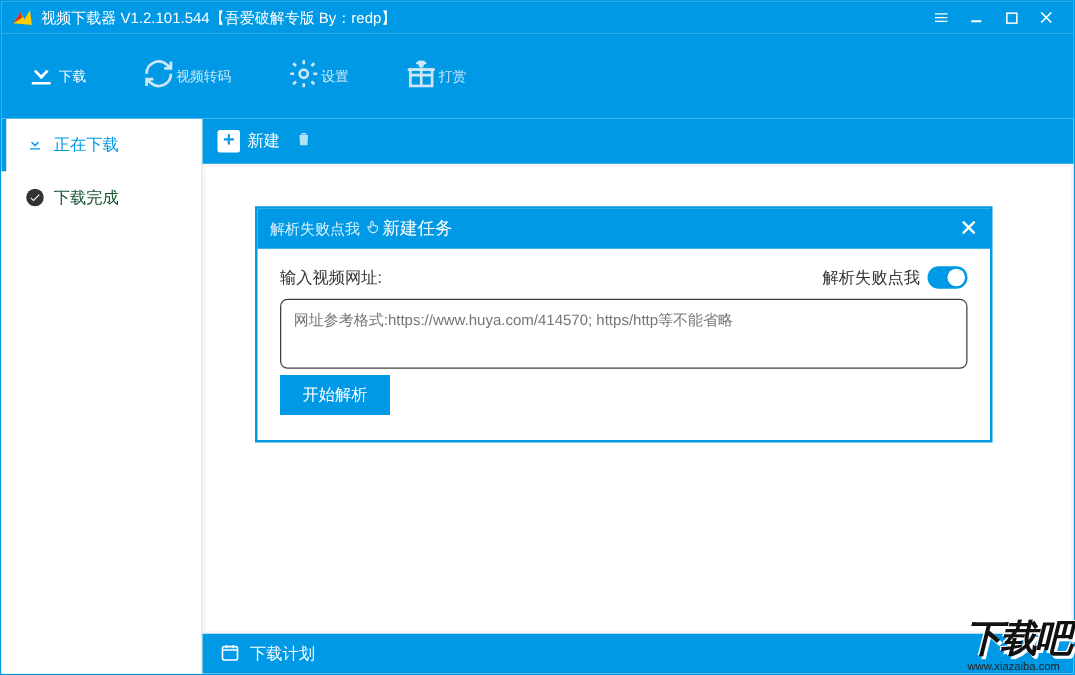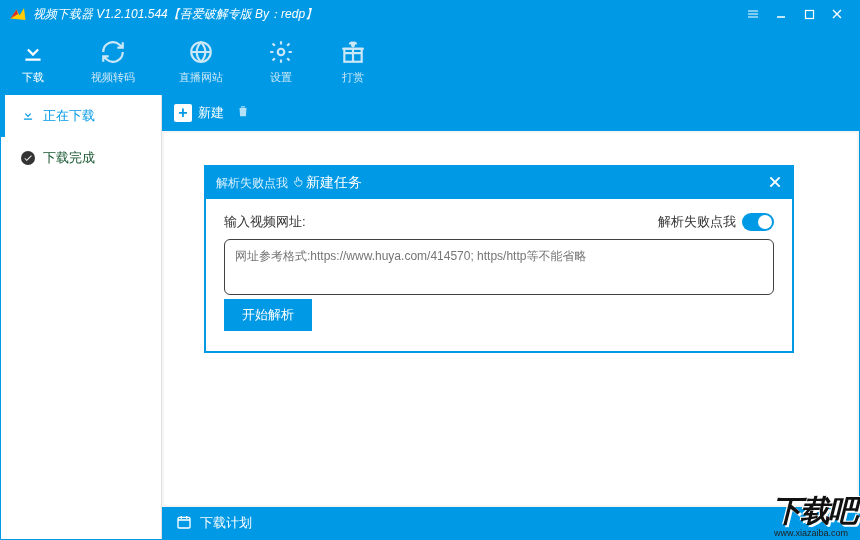--- a/index.html
+++ b/index.html
@@ -1,25 +1,25 @@
 <!DOCTYPE html>
 <html><head>
 <meta charset="utf-8">
 <style>
 * { margin: 0; padding: 0; box-sizing: border-box; font-family: "Microsoft YaHei", sans-serif; }
 body { background: #f0f0f0; width: 860px; height: 540px; overflow: hidden; position: relative; }
 .app { width: 860px; height: 540px; background: #fff; display: flex; flex-direction: column; border: 1px solid #0099e5; }
 
-.titlebar { height: 26px; background: #0099e5; display: flex; align-items: center; padding: 0 8px; color: #fff; font-size: 12px; font-style: italic; }
+.titlebar { height: 26px; background: #0099e5; display: flex; align-items: center; padding: 0 8px; color: #fff; font-size: 12px; }
 .titlebar .logo { width: 18px; height: 18px; margin-right: 6px; }
 .titlebar .spacer { flex: 1; }
 .titlebar .win-btn { width: 28px; height: 26px; display: flex; align-items: center; justify-content: center; cursor: pointer; }
 
 .toolbar { height: 68px; background: #0099e5; display: flex; align-items: center; padding: 0 10px; gap: 28px; }
-.tool-item { display: flex; flex-direction: column; align-items: center; color: #cce8f7; font-size: 11px; cursor: pointer; padding: 4px 8px; }
+.tool-item { display: flex; flex-direction: row; align-items: center; color: #cce8f7; font-size: 11px; cursor: pointer; padding: 4px 8px; }
 .tool-item.active { color: #fff; }
 .tool-item .tool-icon { width: 28px; height: 28px; margin-bottom: 4px; display: flex; align-items: center; justify-content: center; }
 
 .body { flex: 1; display: flex; overflow: hidden; }
 .sidebar { width: 161px; background: #fff; border-right: 1px solid #e0e0e0; }
 .side-item { height: 42px; display: flex; align-items: center; padding: 0 16px; font-size: 13px; color: #14532d; cursor: pointer; gap: 8px; border-left: 4px solid transparent; }
 .side-item.active { border-left-color: #0099e5; color: #0099e5; background: #fff; font-weight: 500; }
 .side-item .dot { width: 14px; height: 14px; border-radius: 50%; display: inline-flex; align-items: center; justify-content: center; }
 
 .main { flex: 1; display: flex; flex-direction: column; background: #f5f5f5; }
@@ -92,29 +92,20 @@
         </span>
       <span>下载</span>
     </div>
     <div class="tool-item">
       <span class="tool-icon">
           <svg width="26" height="26" viewBox="0 0 24 24" fill="none" stroke="#cce8f7" stroke-width="2">
             <path d="M3 12a9 9 0 0 1 15-6.7L21 8M21 3v5h-5M21 12a9 9 0 0 1-15 6.7L3 16M3 21v-5h5"></path>
           </svg>
         </span>
       <span>视频转码</span>
-    </div>
-    <div class="tool-item">
-      <span class="tool-icon">
-          <svg width="26" height="26" viewBox="0 0 24 24" fill="none" stroke="#cce8f7" stroke-width="2">
-            <circle cx="12" cy="12" r="9"></circle>
-            <path d="M3 12h18M12 3c2.5 2.5 4 5.5 4 9s-1.5 6.5-4 9c-2.5-2.5-4-5.5-4-9s1.5-6.5 4-9z"></path>
-          </svg>
-        </span>
-      <span>直播网站</span>
     </div>
     <div class="tool-item">
       <span class="tool-icon">
           <svg width="26" height="26" viewBox="0 0 24 24" fill="none" stroke="#cce8f7" stroke-width="2">
             <circle cx="12" cy="12" r="3"></circle>
             <path d="M12 2v3M12 19v3M4.2 4.2l2.1 2.1M17.7 17.7l2.1 2.1M2 12h3M19 12h3M4.2 19.8l2.1-2.1M17.7 6.3l2.1-2.1"></path>
           </svg>
         </span>
       <span>设置</span>
     </div>

